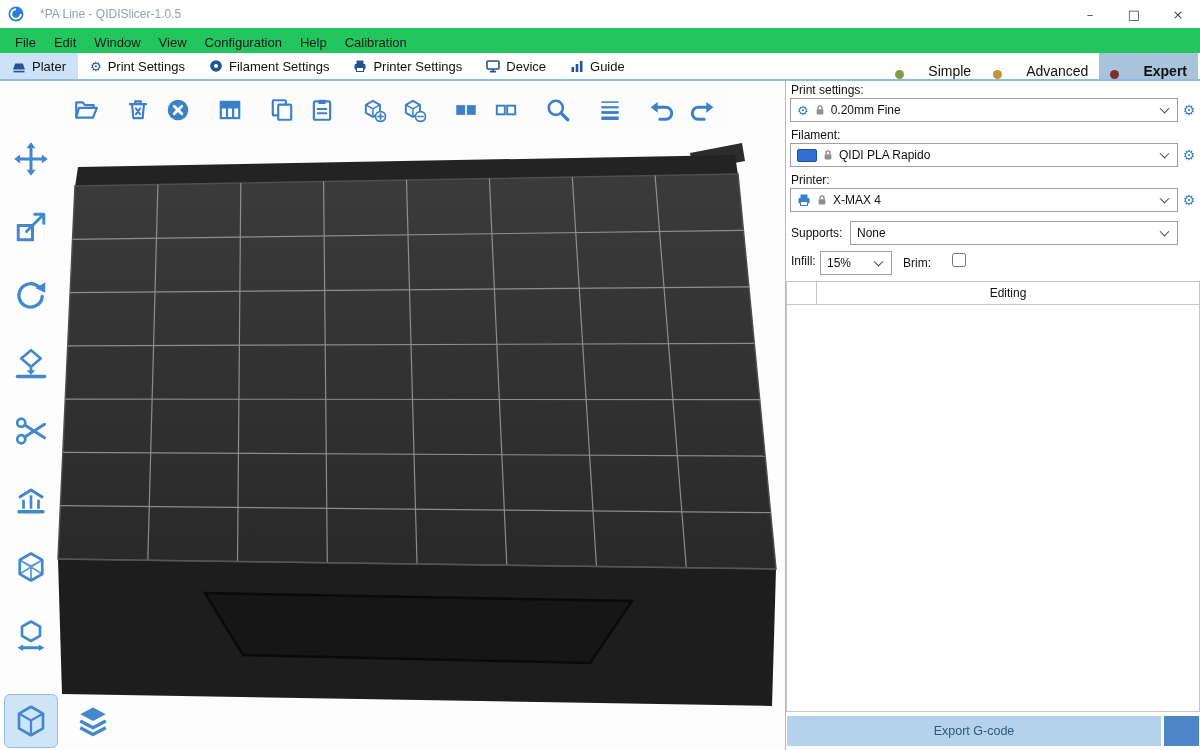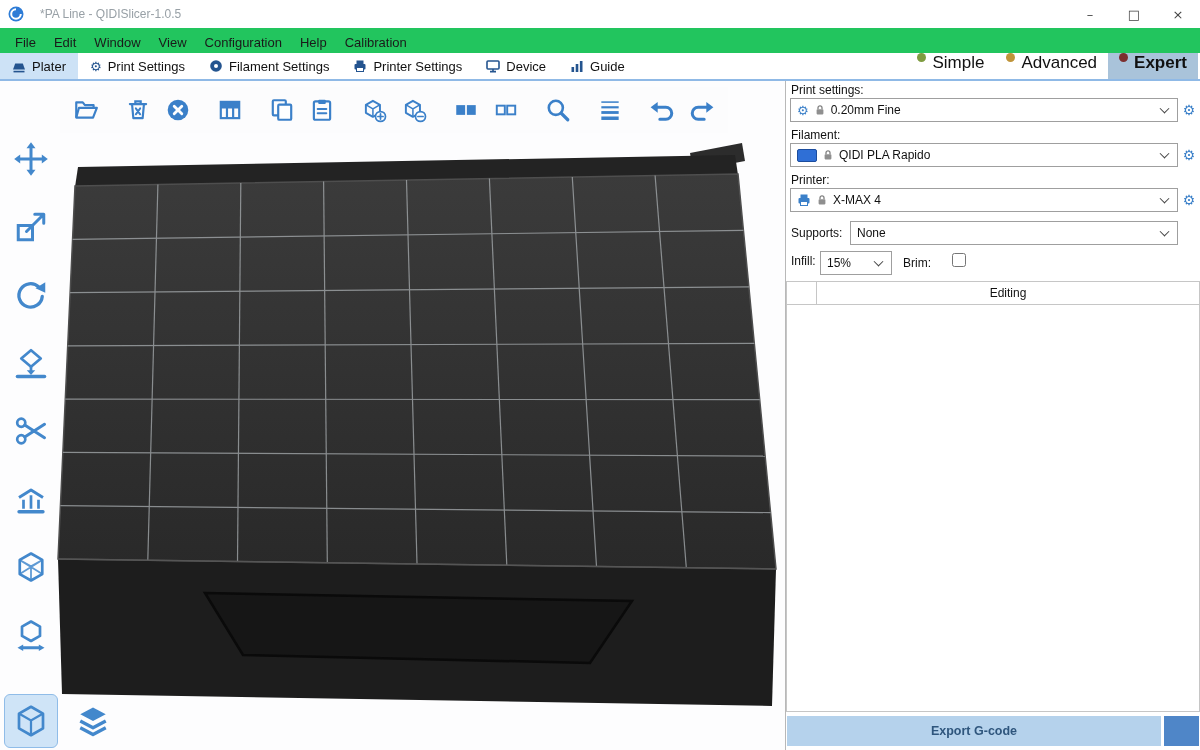--- a/index.html
+++ b/index.html
@@ -18,21 +18,21 @@
   .menubar{height:25px;display:flex;align-items:flex-end;padding-left:6px;background:#22c55e}
   .menu-item{font-size:13px;color:#1a1a1a;padding:3px 9px}
 
   
   .tabbar{height:28px;display:flex;align-items:stretch;background:#fff;border-bottom:2px solid #8fb9e6}
   .tab{display:flex;align-items:center;gap:6px;padding:0 12px;font-size:13px;border:0;background:transparent;color:#111}
   .tab.active{background:#cde2f6}
   .tab-ico{color:#24548f;display:inline-flex;align-items:center}
   .gear-glyph{font-family:"DejaVu Sans",sans-serif;line-height:1}
   .modes{margin-left:auto;display:flex;align-items:stretch;padding-right:2px}
-  .mode{display:flex;align-items:flex-start;gap:6px;padding:0 11px;font-size:17px;border:0;background:transparent;color:#111}
+  .mode{display:flex;align-items:flex-end;gap:24px;padding:0 11px;font-size:14px;border:0;background:transparent;color:#111}
   .mode.active{background:#a9c3da;font-weight:bold}
   .dot{width:9px;height:9px;border-radius:50%;display:inline-block}
 
   
   .main{position:absolute;top:81px;left:0;right:0;bottom:0;display:flex}
   .viewport{width:786px;position:relative;background:#fdfdfe;border-right:1px solid #b8b8b8;overflow:hidden}
   .bed-svg{position:absolute;left:0;top:0}
 
   
   .top-toolbar{position:absolute;left:60px;top:6px;height:46px;display:flex;align-items:center;gap:4px;padding:0 8px;background:rgba(252,252,253,.92)}
@@ -64,21 +64,21 @@
   .inf-combo{left:34px;width:72px;right:auto}
   .brim-label{left:117px}
   .brim-check{position:absolute;left:166px;top:172px;width:14px;height:14px}
 
   .list-header{position:absolute;left:0;right:0;top:200px;height:24px;display:flex;border:1px solid #c6c6c6;background:#fff}
   .col-name{width:199px;display:flex;align-items:center;padding-left:8px;border-right:1px solid #c6c6c6;font-size:12px}
   .col-mid{width:30px;border-right:1px solid #c6c6c6}
   .col-edit{flex:1;display:flex;align-items:center;justify-content:center;font-size:12px}
   .list-body{position:absolute;left:0;right:0;top:224px;bottom:38px;background:#fff;border:1px solid #c6c6c6;border-top:0}
 
-  .export-btn{position:absolute;left:1px;top:635px;width:374px;height:30px;border:0;background:#b5d2ec;color:#2f567d;font-weight:bold;font-size:12.5px}
+  .export-btn{position:absolute;left:1px;top:635px;width:374px;height:30px;border:0;background:#b5d2ec;color:#2f567d;font-weight:normal;font-size:12.5px}
   .export-side-btn{position:absolute;left:378px;right:1px;top:635px;height:30px;border:0;background:#4f86c8}
 
   svg{display:block}
 </style>
 </head>
 <body>
 
 <svg width="0" height="0" style="position:absolute">
   <defs>
     <symbol id="i-open" viewBox="0 0 24 24">

